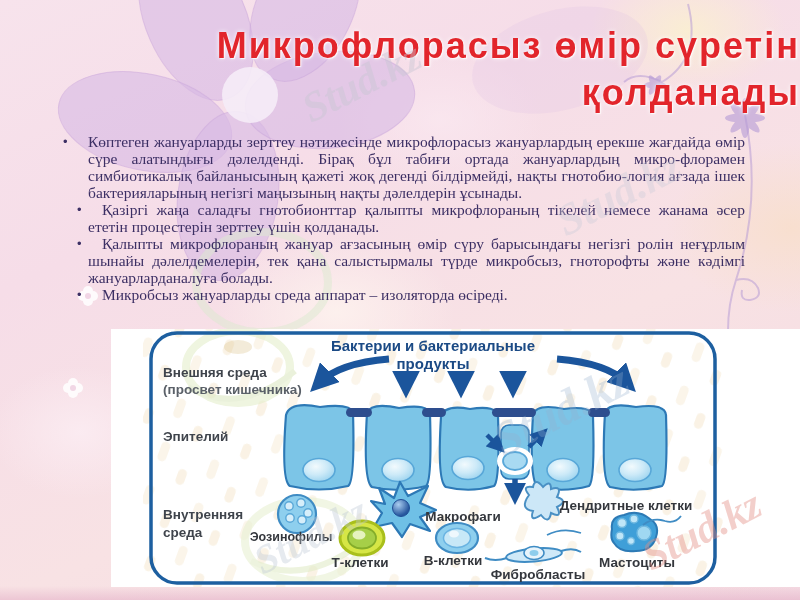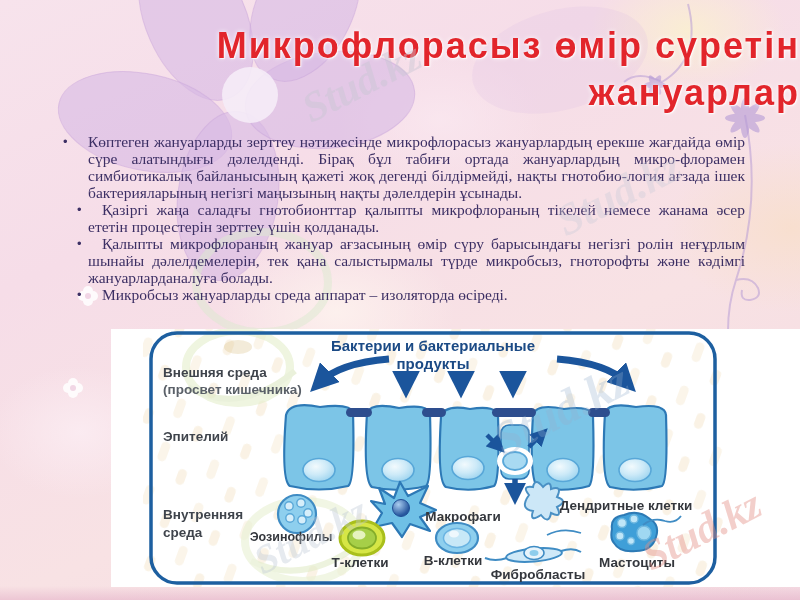--- a/index.html
+++ b/index.html
@@ -104,21 +104,21 @@
           <circle cx="0" cy="-4" r="4"></circle>
           <circle cx="0" cy="4" r="4"></circle>
           <circle r="2.5" fill="#f0d4e4"></circle>
         </g>
     </g>
     <ellipse cx="262" cy="282" rx="66" ry="50" fill="none" stroke="#dcead0" stroke-width="8" opacity="0.5"></ellipse>
   </svg>
 
   <div class="title">
     <div>Микрофлорасыз өмір сүретін</div>
-    <div>жануарлар</div>
+    <div>қолданады</div>
   </div>
 
   <div class="bullets">
     <div class="bullet">
       <span class="marker">•</span>
       <span>Көптеген жануарларды зерттеу нәтижесінде микрофлорасыз жануарлардың ерекше жағдайда өмір сүре алатындығы дәлелденді. Бірақ бұл табиғи ортада жануарлардың микро-флорамен симбиотикалық байланысының қажеті жоқ дегенді білдірмейді, нақты гнотобио-логия ағзада ішек бактерияларының негізгі маңызының нақты дәлелдерін ұсынады.</span>
     </div>
     <div class="bullet ind">
       <span class="marker">•</span>
       <span>Қазіргі жаңа саладғы гнотобионттар қалыпты микрофлораның тікелей немесе жанама әсер ететін процестерін зерттеу үшін қолданады.</span>

